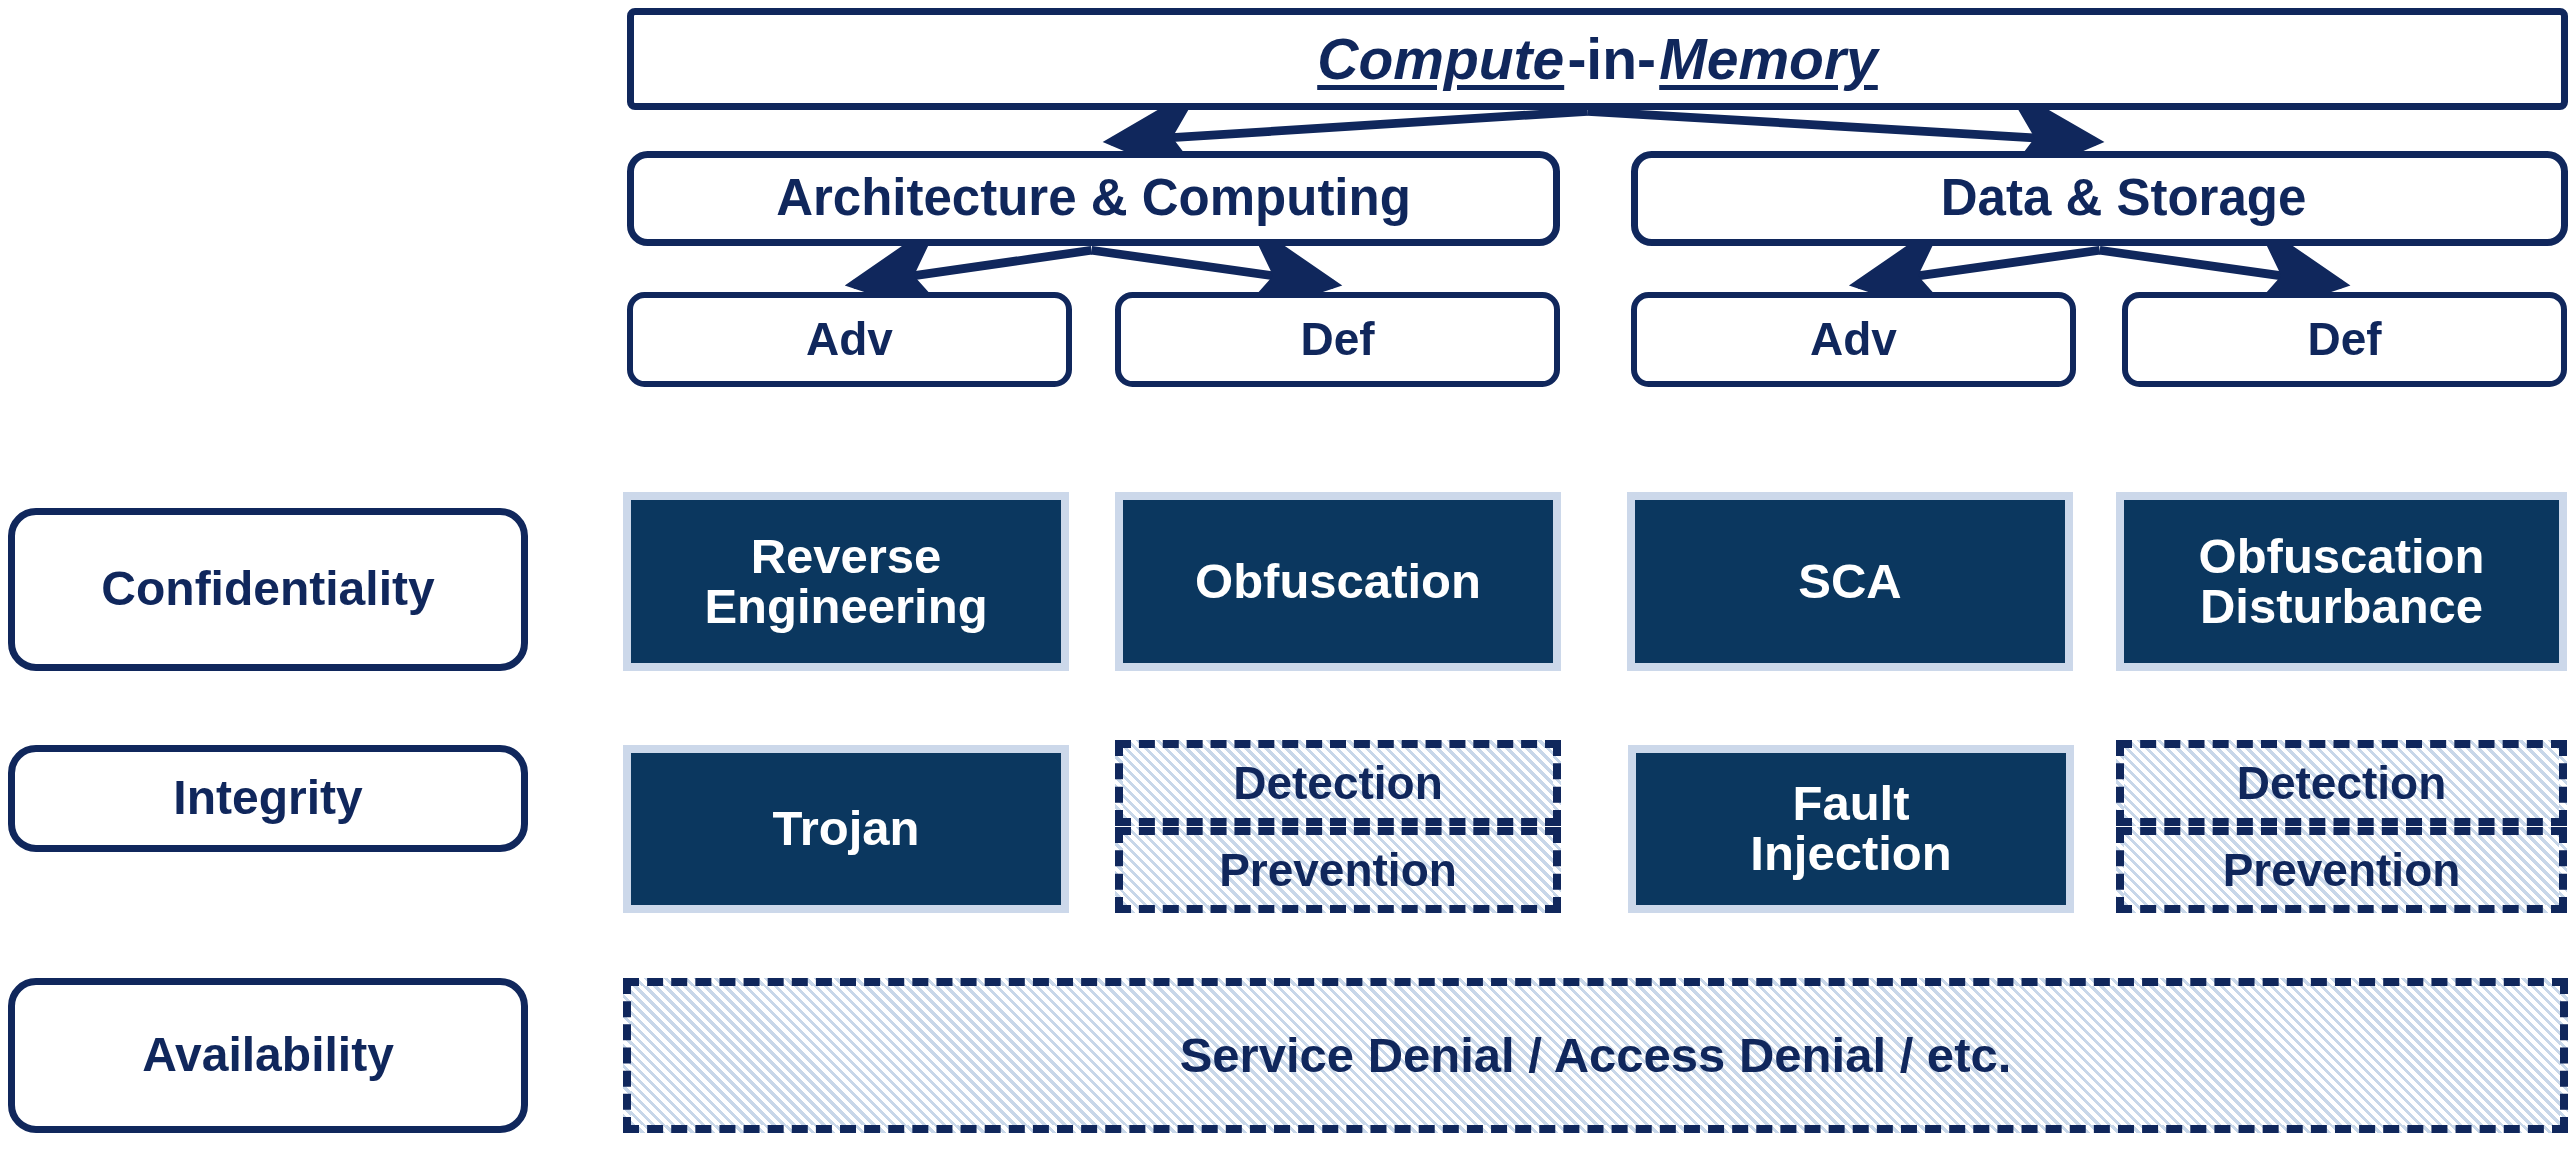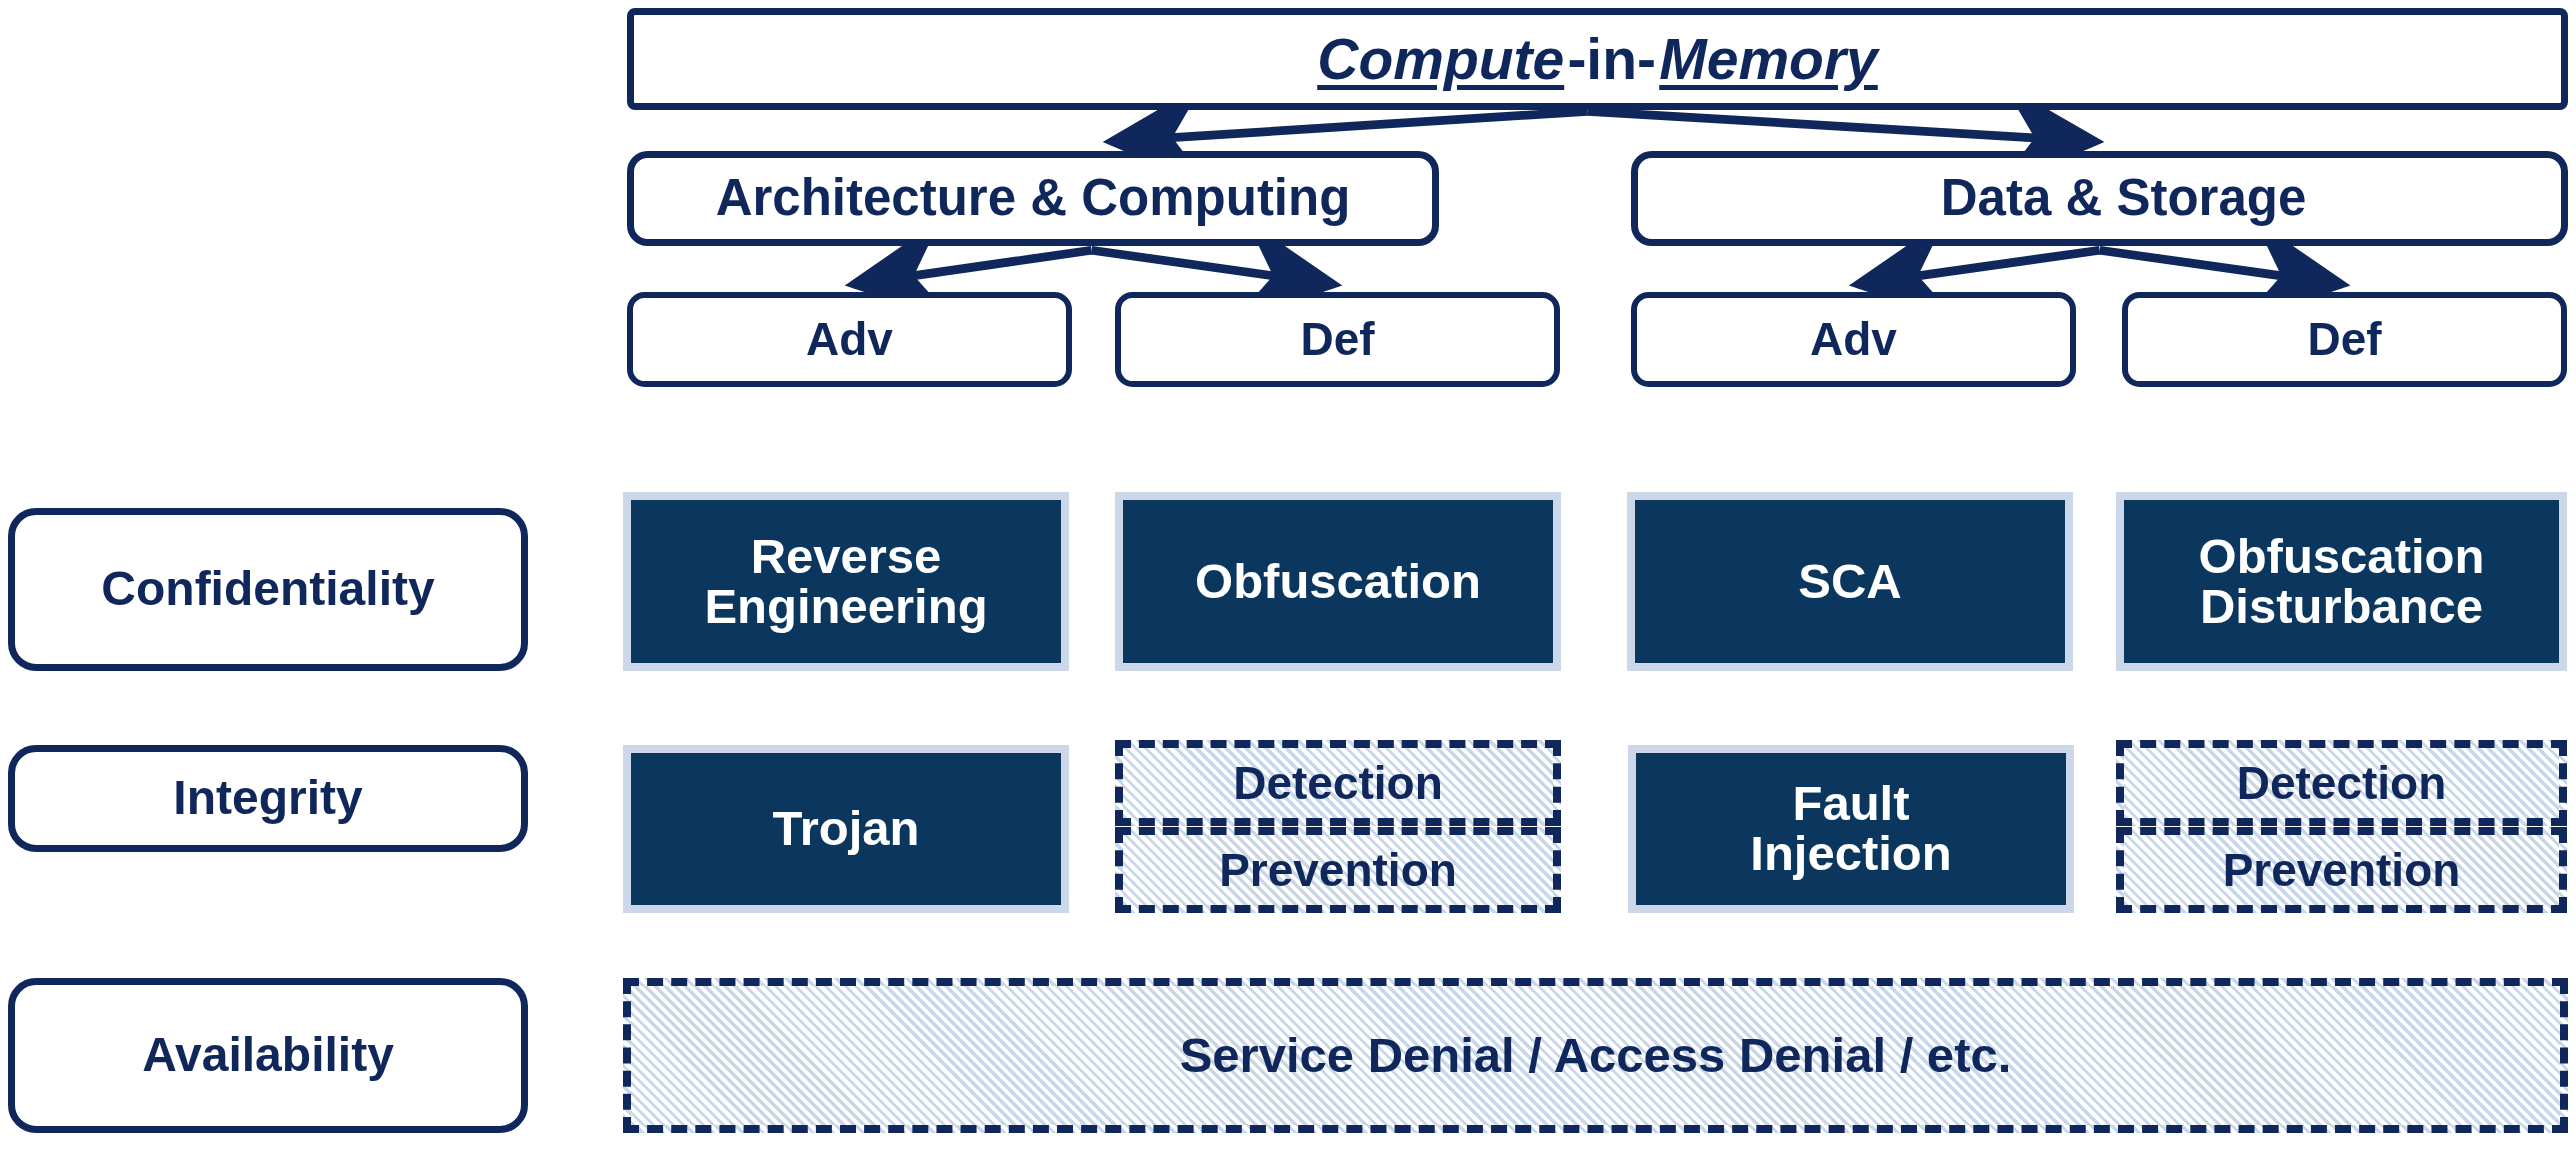--- a/index.html
+++ b/index.html
@@ -83,21 +83,21 @@
     color:#10275c;
   }
   #title-box .t-mid{
     font-weight:bold;
     font-style:normal;
     color:#10275c;
     padding:0 3.2px;
   }
 
   
-  #cat-arch{ left:627px; top:151px; width:812px; height:95px; font-size:51px;}
+  #cat-arch{ left:627px; top:151px; width:933px; height:95px; font-size:51px;}
   #cat-data{ left:1631px; top:151px; width:937px; height:95px; font-size:51px;padding-left:48px;}
 
   
   .leaf{ top:292px; height:95px; font-size:46px; }
   #leaf-1{ left:627px; width:445px; }
   #leaf-2{ left:1115px; width:445px; }
   #leaf-3{ left:1631px; width:445px; }
   #leaf-4{ left:2122px; width:445px; }
 
   

